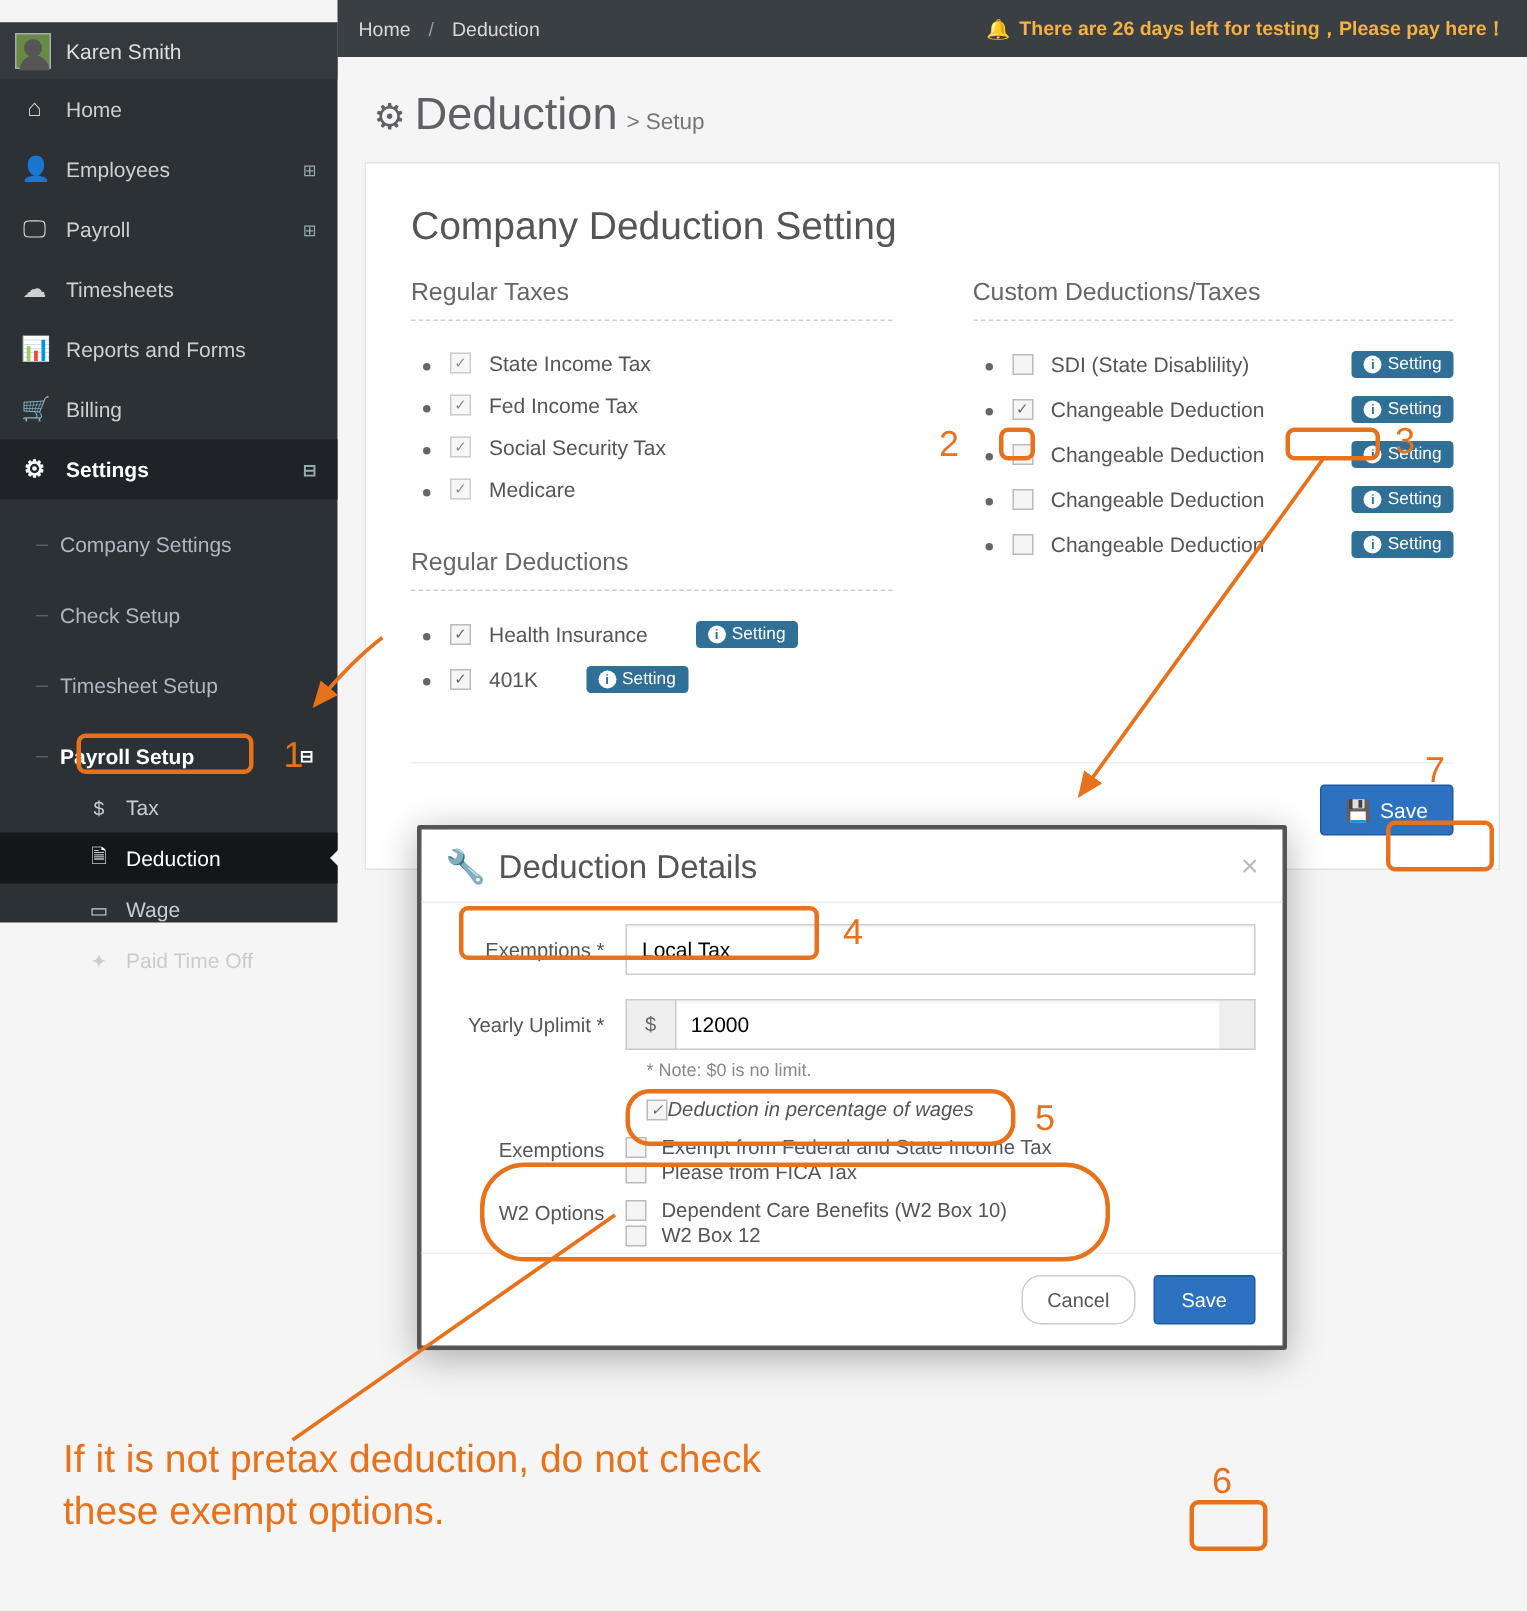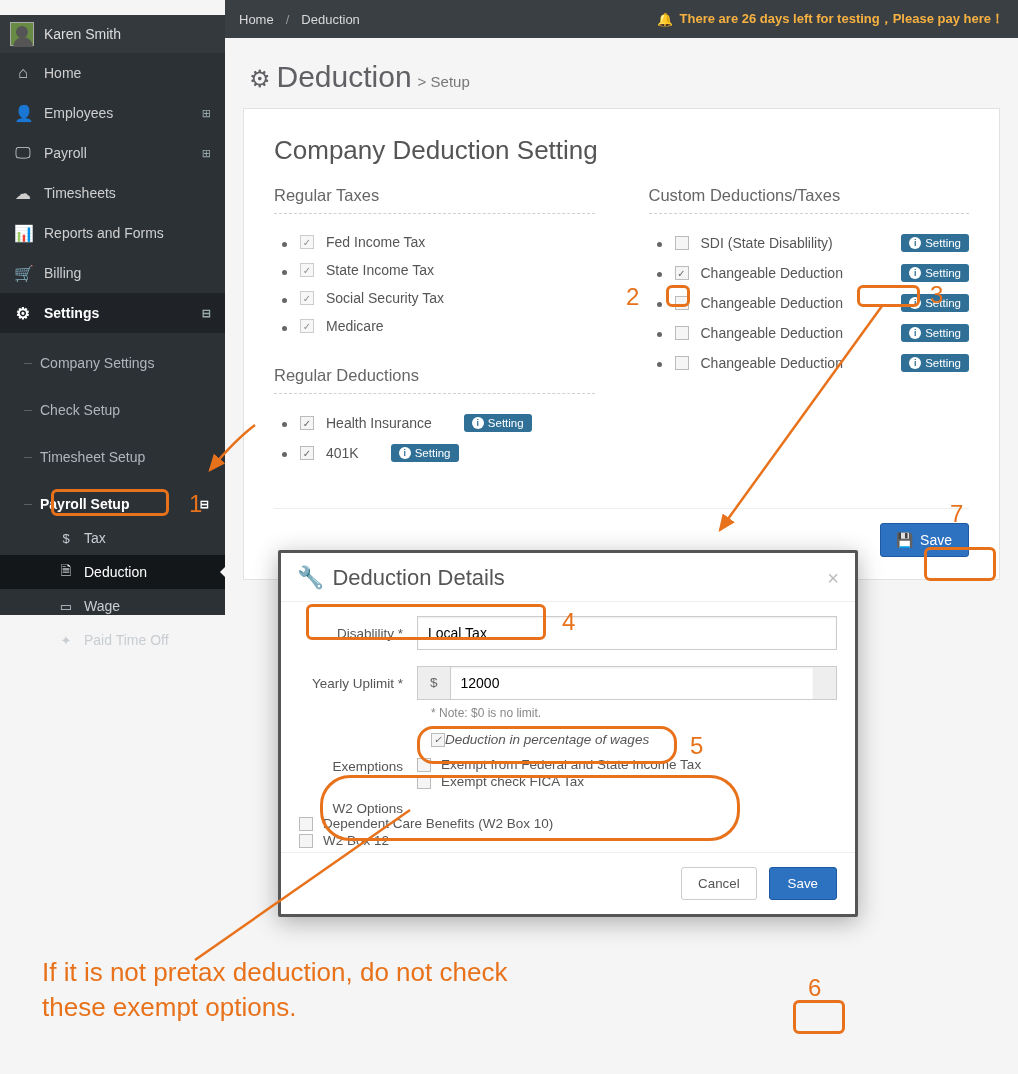--- a/index.html
+++ b/index.html
@@ -179,21 +179,21 @@
   .exempt-block { display:flex; margin-top:10px; }
   .exempt-block .lbl { width:118px; text-align:right; padding-right:14px; padding-top:2px; }
   .opt-stack { display:flex; flex-direction:column; gap:2px; }
 
   .modal-ftr {
     border-top:1px solid #eee; padding:14px 18px; display:flex;
     justify-content:flex-end; gap:12px;
   }
   .btn-cancel {
     background:#fff; border:1px solid #ccc; padding:8px 16px;
-    border-radius:3px; cursor:pointer; color:#555;
+    border-radius:13px; cursor:pointer; color:#555;
   }
   .btn-save-modal {
     background:#2d71c1; color:#fff; border:1px solid #1d5aa3;
     padding:8px 18px; border-radius:3px; cursor:pointer;
   }
 
   
   .ann-box { position:absolute; border:3px solid #e8721b; border-radius:6px;
     pointer-events:none; z-index:200; }
   .ann-num { position:absolute; color:#e8721b; font-size:24px;
@@ -291,25 +291,25 @@
     <h2>
       <span>Company Deduction </span><span class="bold">Setting</span>
     </h2>
 
     <div class="cols">
       <div class="col">
         <div class="section-title">Regular Taxes</div>
         <ul class="plain" id="regular-taxes">
             <li>
               <span class="chk checked disabled"></span>
+              <span class="label">State Income Tax</span>
+            </li>
+            <li>
+              <span class="chk checked disabled"></span>
               <span class="label">Fed Income Tax</span>
-            </li>
-            <li>
-              <span class="chk checked disabled"></span>
-              <span class="label">State Income Tax</span>
             </li>
             <li>
               <span class="chk checked disabled"></span>
               <span class="label">Social Security Tax</span>
             </li>
             <li>
               <span class="chk checked disabled"></span>
               <span class="label">Medicare</span>
             </li>
           </ul>
@@ -395,21 +395,21 @@
   <div class="modal-hdr">
     <h3>
       <span>🔧</span>
       <span>Deduction Details</span>
     </h3>
     <div class="modal-close">×</div>
   </div>
 
   <div class="modal-body">
     <div class="form-row">
-      <div class="lbl">Disablility *</div>
+      <div class="lbl">Exemptions *</div>
       <div class="field">
         <input type="text" value="Local Tax" style="">
       </div>
     </div>
     <div class="form-row">
       <div class="lbl">Yearly Uplimit *</div>
       <div class="field">
         <span class="input-prefix">$</span>
         <input type="text" style="border-right: none;" value="12000">
         <span class="input-suffix"></span>
@@ -424,26 +424,26 @@
 
     <div class="exempt-block">
       <div class="lbl">Exemptions</div>
       <div class="opt-stack">
         <div style="display:flex;gap:10px;align-items:center">
           <span class="chk"></span>
           <span>Exempt from Federal and State Income Tax</span>
         </div>
         <div style="display:flex;gap:10px;align-items:center">
           <span class="chk"></span>
-          <span>Exempt check FICA Tax</span>
+          <span>Please from FICA Tax</span>
         </div>
       </div>
     </div>
 
-    <div class="exempt-block" style="flex-direction:column;">
+    <div class="exempt-block" style="">
       <div class="lbl">W2 Options</div>
       <div class="opt-stack">
         <div style="display:flex;gap:10px;align-items:center">
           <span class="chk"></span>
           <span>Dependent Care Benefits (W2 Box 10)</span>
         </div>
         <div style="display:flex;gap:10px;align-items:center">
           <span class="chk"></span>
           <span>W2 Box 12</span>
         </div>

